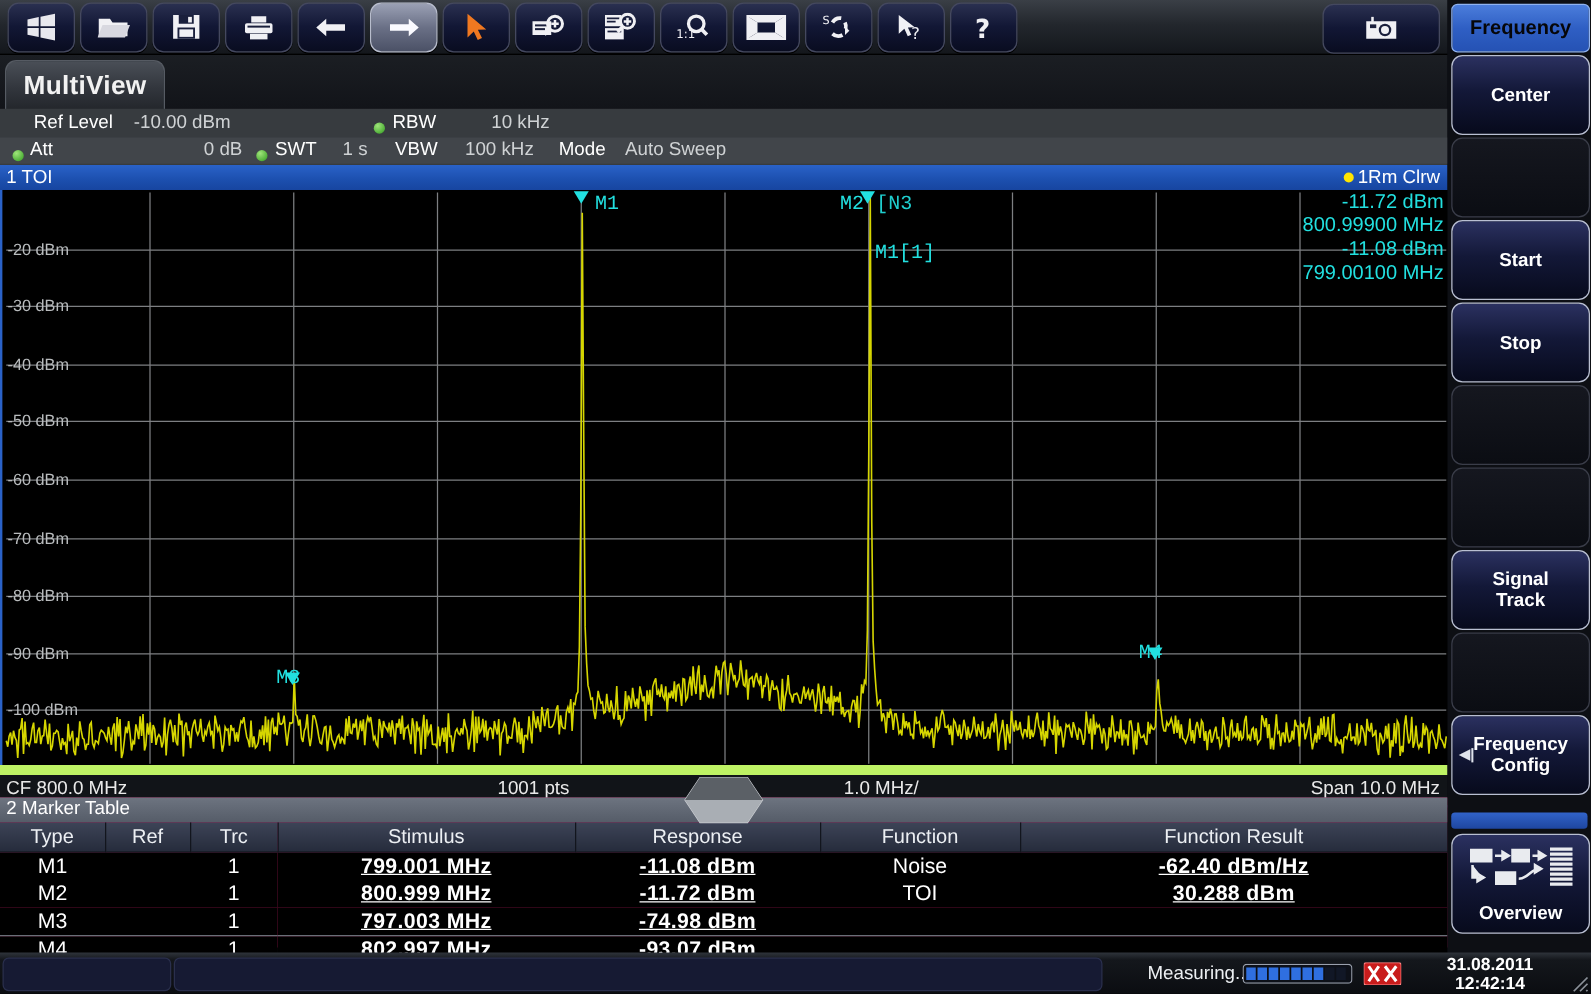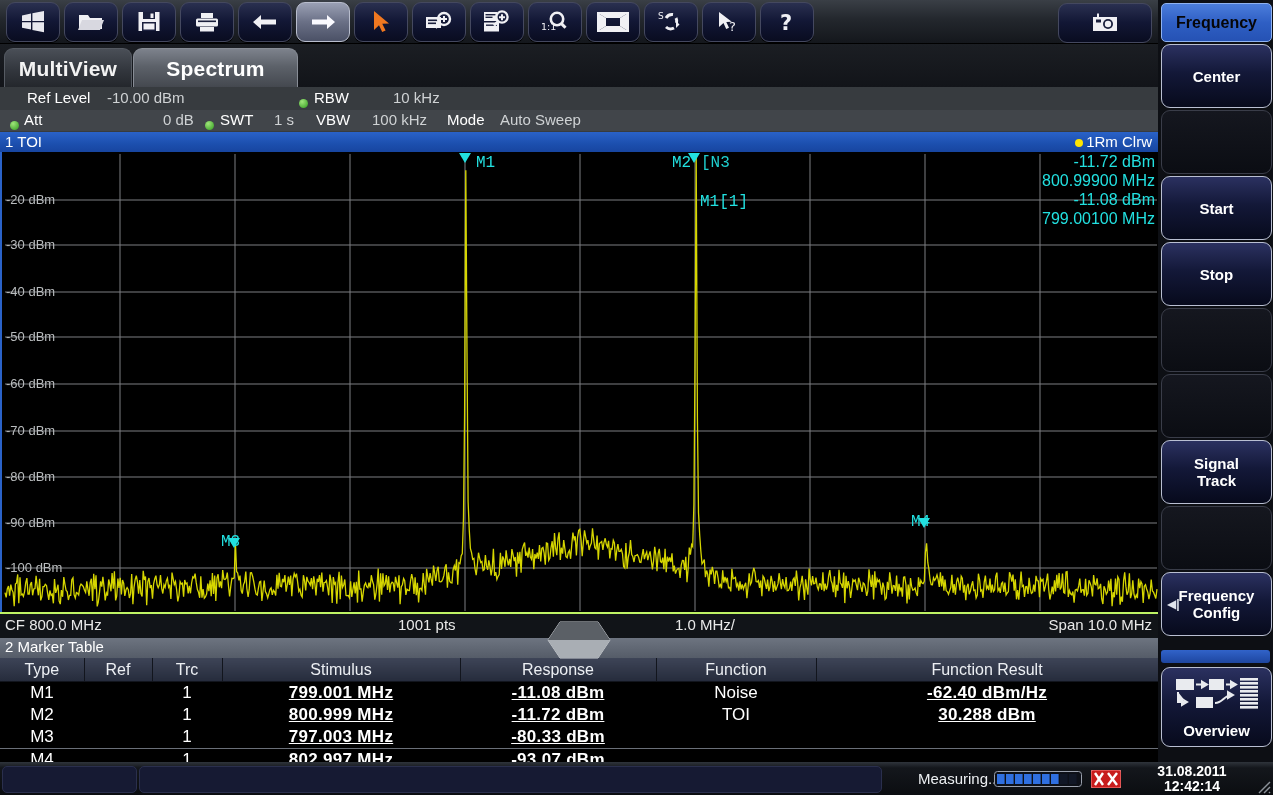--- a/index.html
+++ b/index.html
@@ -59,21 +59,21 @@
   .plotwrap{position:absolute;left:0;top:152px;width:1158px;height:460px;background:#000;
             border-left:2px solid #2a62c8;}
   .mkinfo{position:absolute;right:5px;top:0;text-align:right;color:#22e0e0;
           font-size:16px;line-height:19px;z-index:6;}
   .svgplot{position:absolute;left:0;top:0;}
   .mlabel{position:absolute;color:#22e0e0;font-size:16px;font-family:"Liberation Mono","DejaVu Sans Mono",monospace;z-index:5;white-space:nowrap;}
   .ytick{position:absolute;color:#b9bcbe;font-size:13px;z-index:4;}
 
   
   .xaxis{position:absolute;left:0;top:612px;width:1158px;height:24px;
-         background:#111418;border-top:2px solid #bef264;border-bottom:2px solid #2a62c8;
+         background:#111418;border-top:8px solid #bef264;border-bottom:2px solid #2a62c8;
          color:#e9e9e9;font-size:15px;}
   .xaxis span{position:absolute;top:2px;}
   .hexhandle{position:absolute;left:546px;top:620px;width:66px;height:40px;z-index:9;}
 
   
   .mtwrap{position:absolute;left:0;top:638px;width:1158px;height:120px;background:#be185d;}
   .mtbar{height:20px;background:#5a6270;color:#fff;font-size:15px;padding-left:5px;
          box-sizing:border-box;
          background:linear-gradient(180deg,#6d7480 0%,#555c68 100%);}
   table.mt{width:1158px;border-collapse:collapse;table-layout:fixed;}
@@ -233,23 +233,20 @@
         <circle cx="18" cy="12" r="3.2" fill="#f0f0f4"></circle>
         <rect x="6" y="7.5" width="5" height="3" fill="#1a1f3c"></rect>
         <rect x="7" y="1.5" width="2" height="4" fill="#f0f0f4"></rect>
       </svg>
     </div>
   </div>
 
   <div class="tabbar">
     <div class="tab inactive">
       <span>MultiView</span>
-    </div>
-    <div class="tab active">
-      <span>Spectrum</span>
     </div>
   </div>
 
   <div class="hdr">
     <div class="r1">
       <span class="f lbl" style="left:27px;top:0;">Ref Level</span>
       <span class="f val" style="left:107px;top:0;">-10.00 dBm</span>
       <span class="f" style="left:299px;top:4px;"><i class="dot"></i></span>
       <span class="f lbl" style="left:314px;top:0;">RBW</span>
       <span class="f val" style="left:374px;top:0;margin-left:19px;">10 kHz</span>
@@ -386,21 +383,21 @@
           <td class="num">800.999 MHz</td>
           <td class="num">-11.72 dBm</td>
           <td class="soft">TOI</td>
           <td class="num">30.288 dBm</td>
         </tr>
         <tr>
           <td class="soft">M3</td>
           <td class="soft"></td>
           <td class="mid">1</td>
           <td class="num">797.003 MHz</td>
-          <td class="num">-80.33 dBm</td>
+          <td class="num">-74.98 dBm</td>
           <td class="soft"></td>
           <td class="num"></td>
         </tr>
         <tr class="lastrow">
           <td class="soft">M4</td>
           <td class="soft"></td>
           <td class="mid">1</td>
           <td class="num">802.997 MHz</td>
           <td class="num">-93.07 dBm</td>
           <td class="soft"></td>

